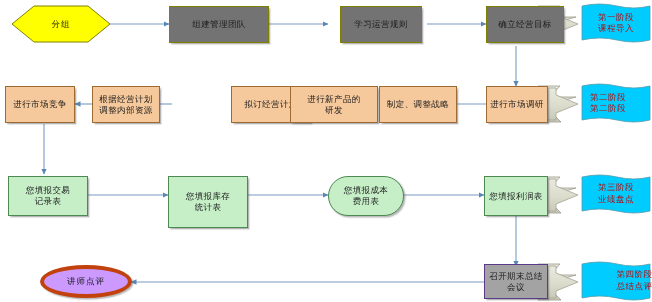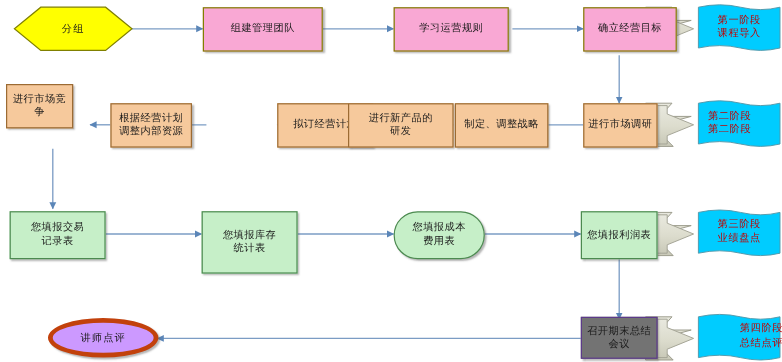--- a/index.html
+++ b/index.html
@@ -36,33 +36,33 @@
     line-height: 1.28;
     color: #1a1a1a;
     letter-spacing: 0.4px;
     z-index: 3;
   }
   .node.proc {
     border: 1px solid #7a5c2e;
     box-shadow: 1.5px 1.5px 1.5px rgba(90,90,90,0.45);
   }
   .node.yellow {
-    background: #f9a8d4;
+    background: #737373;
     border-color: #808000;
   }
   .node.peach {
     background: #f6c99c;
     border-color: #9c6b33;
   }
   .node.green {
     background: #c6efc8;
     border-color: #4c8a50;
   }
   .node.purple {
-    background: #737373;
+    background: #a3a3a3;
     border-color: #5c3a8a;
   }
   .node .lbl {
     display: block;
     width: 100%;
     padding: 0 2px;
   }
   
   .hexnode {
     position: absolute;
@@ -198,36 +198,36 @@
   </svg>
 
   <div class="hexnode" style="left:12px; top:6px; width:98px; height:37px;">
     <div class="hextxt">分组</div>
   </div>
 
   <div class="node proc yellow" style="left:169px; top:6px; width:100px; height:37px;">
     <span class="lbl">组建管理团队</span>
   </div>
 
-  <div class="node proc yellow" style="left:328px; top:6px; width:96px; height:37px;">
+  <div class="node proc yellow" style="left:340px; top:6px; width:82px; height:37px;">
     <span class="lbl">学习运营规则</span>
   </div>
 
   <div class="node proc yellow" style="left:486px; top:6px; width:78px; height:37px;">
     <span class="lbl">确立经营目标</span>
   </div>
 
   <div class="flag" style="left:582px; top:6px; width:68px; height:36px;">
     <div class="flagtxt">
       <span>第一阶段</span>
       <span>课程导入</span>
     </div>
   </div>
 
-  <div class="node proc peach" style="left:5px; top:70px; width:56px; height:37px;text-align:center;">
+  <div class="node proc peach" style="left:5px; top:86px; width:70px; height:37px;text-align:center;">
     <span class="lbl">进行市场竞争</span>
   </div>
 
   <div class="node proc peach" style="left:92px; top:86px; width:68px; height:37px;">
     <span class="lbl multiline">根据经营计划<br>调整内部资源</span>
   </div>
 
   <div class="node proc peach" style="left:231px; top:86px; width:80px; height:37px;">
     <span class="lbl">拟订经营计划</span>
   </div>

